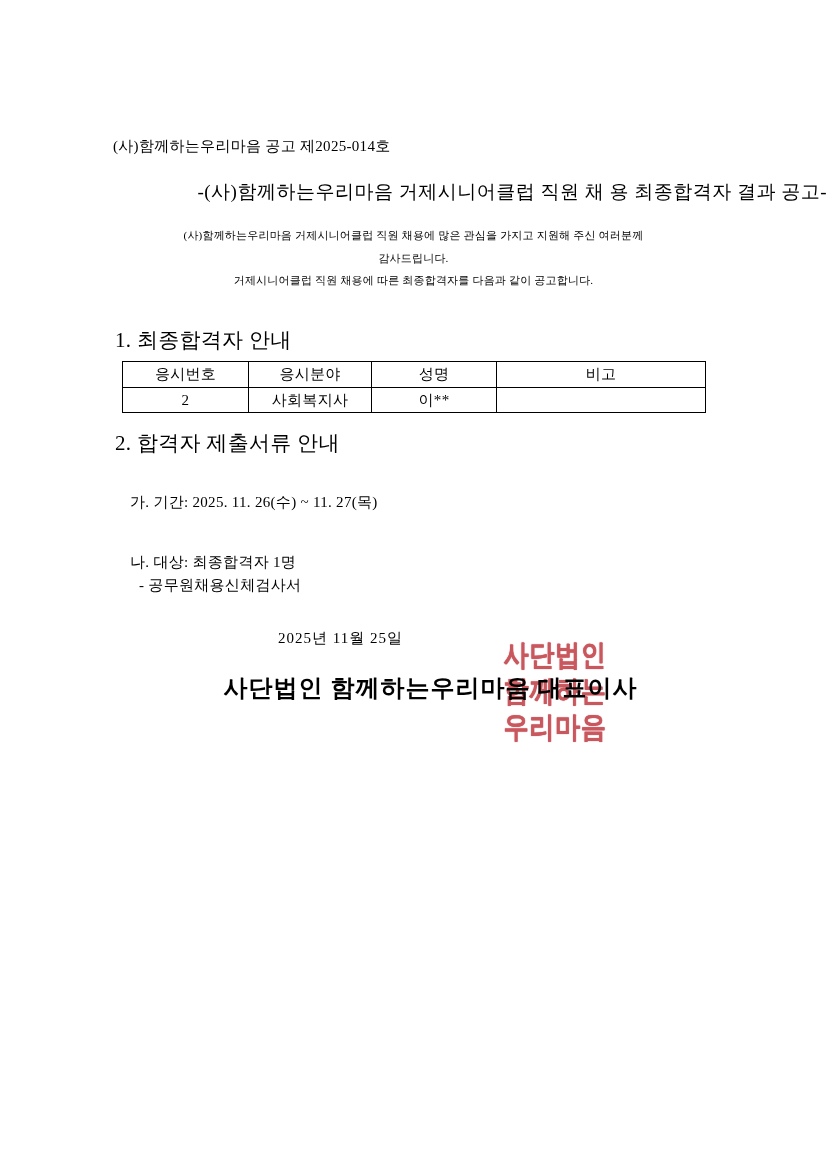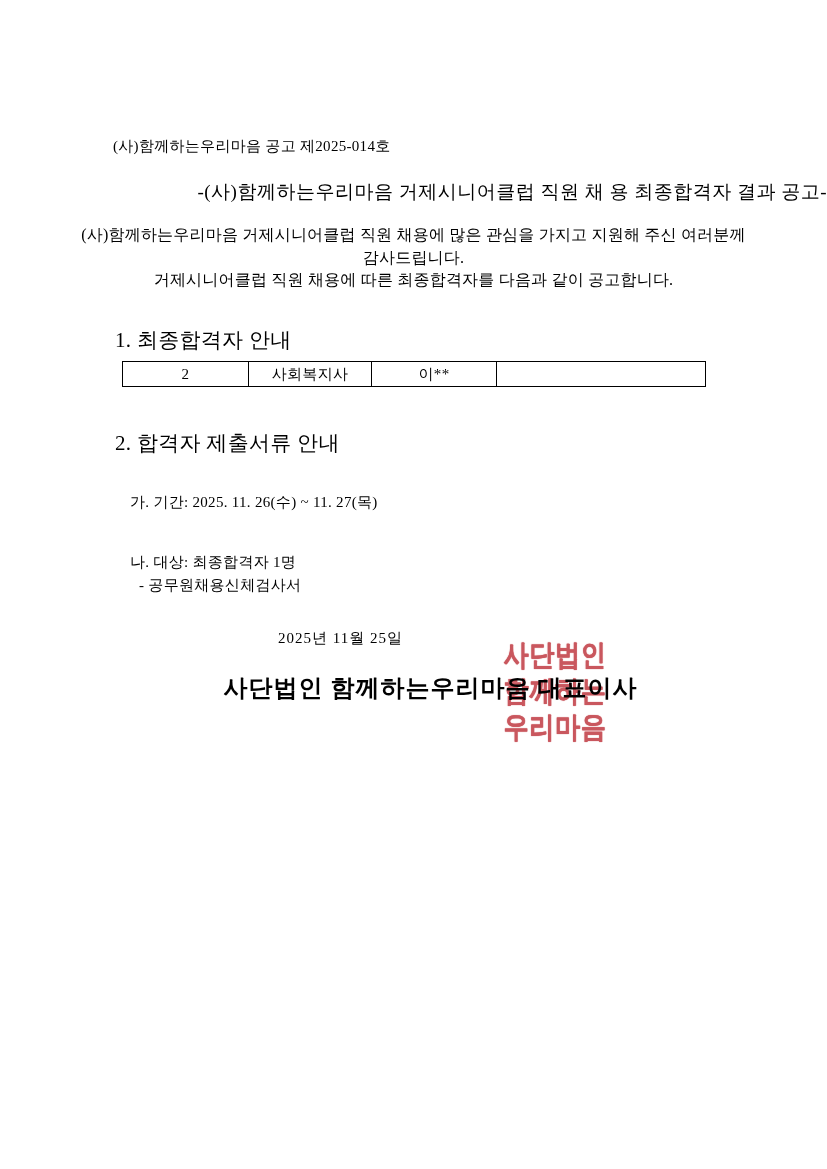--- a/index.html
+++ b/index.html
@@ -32,21 +32,21 @@
     font-size: 19px;
     font-weight: normal;
     line-height: 26px;
     letter-spacing: 0.5px;
   }
   .intro {
     top: 224px;
     left: 60px;
     width: 707px;
     text-align: center;
-    font-size: 16px;
+    font-size: 11px;
     line-height: 22.6px;
     letter-spacing: 0.2px;
   }
   .section-heading {
     left: 115px;
     font-size: 21px;
     line-height: 23px;
     letter-spacing: 0.3px;
   }
   .sec1-heading { top: 329px; }
@@ -140,20 +140,26 @@
 <div class="abs section-heading sec1-heading">1. 최종합격자 안내</div>
 
 <table class="result-table">
   <colgroup>
     <col style="width:126px">
     <col style="width:123px">
     <col style="width:125px">
     <col style="width:209px">
   </colgroup>
   <tbody>
+    <tr class="head-row">
+      <td>응시번호</td>
+      <td>응시분야</td>
+      <td>성명</td>
+      <td>비고</td>
+    </tr>
     <tr>
       <td>2</td>
       <td>사회복지사</td>
       <td>이**</td>
       <td></td>
     </tr>
   </tbody>
 </table>
 
 <div class="abs section-heading sec2-heading">2. 합격자 제출서류 안내</div>

